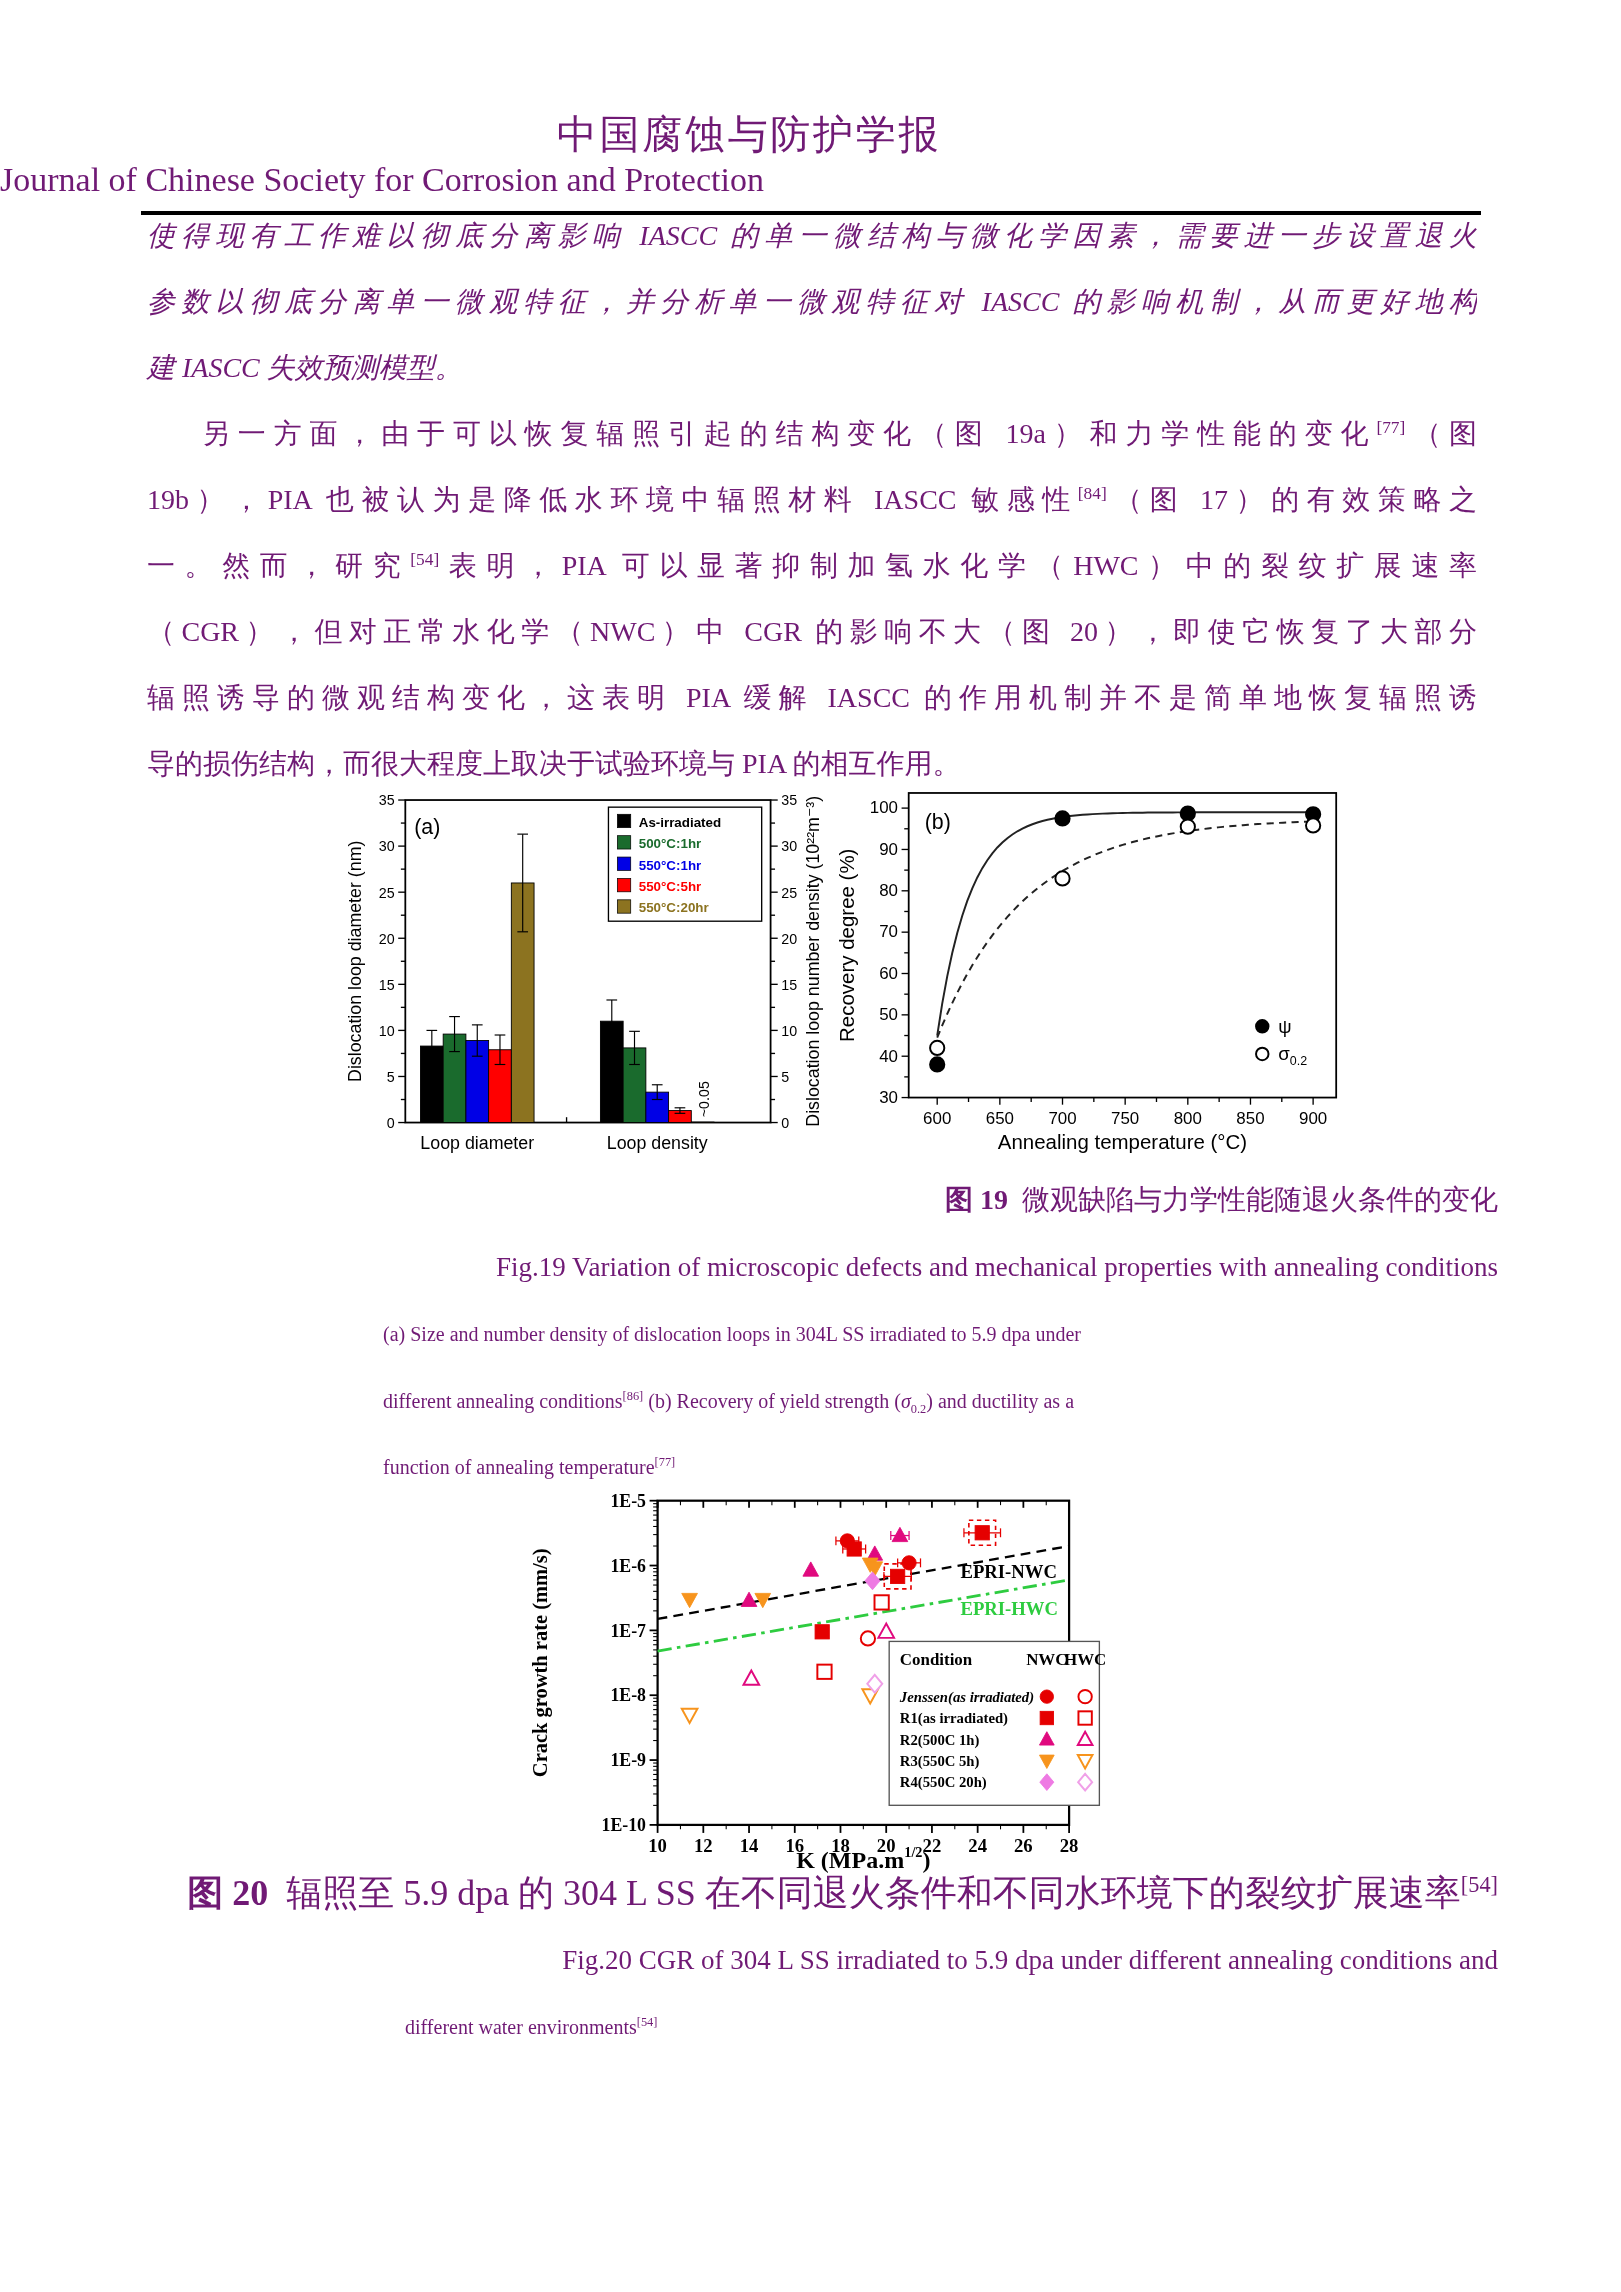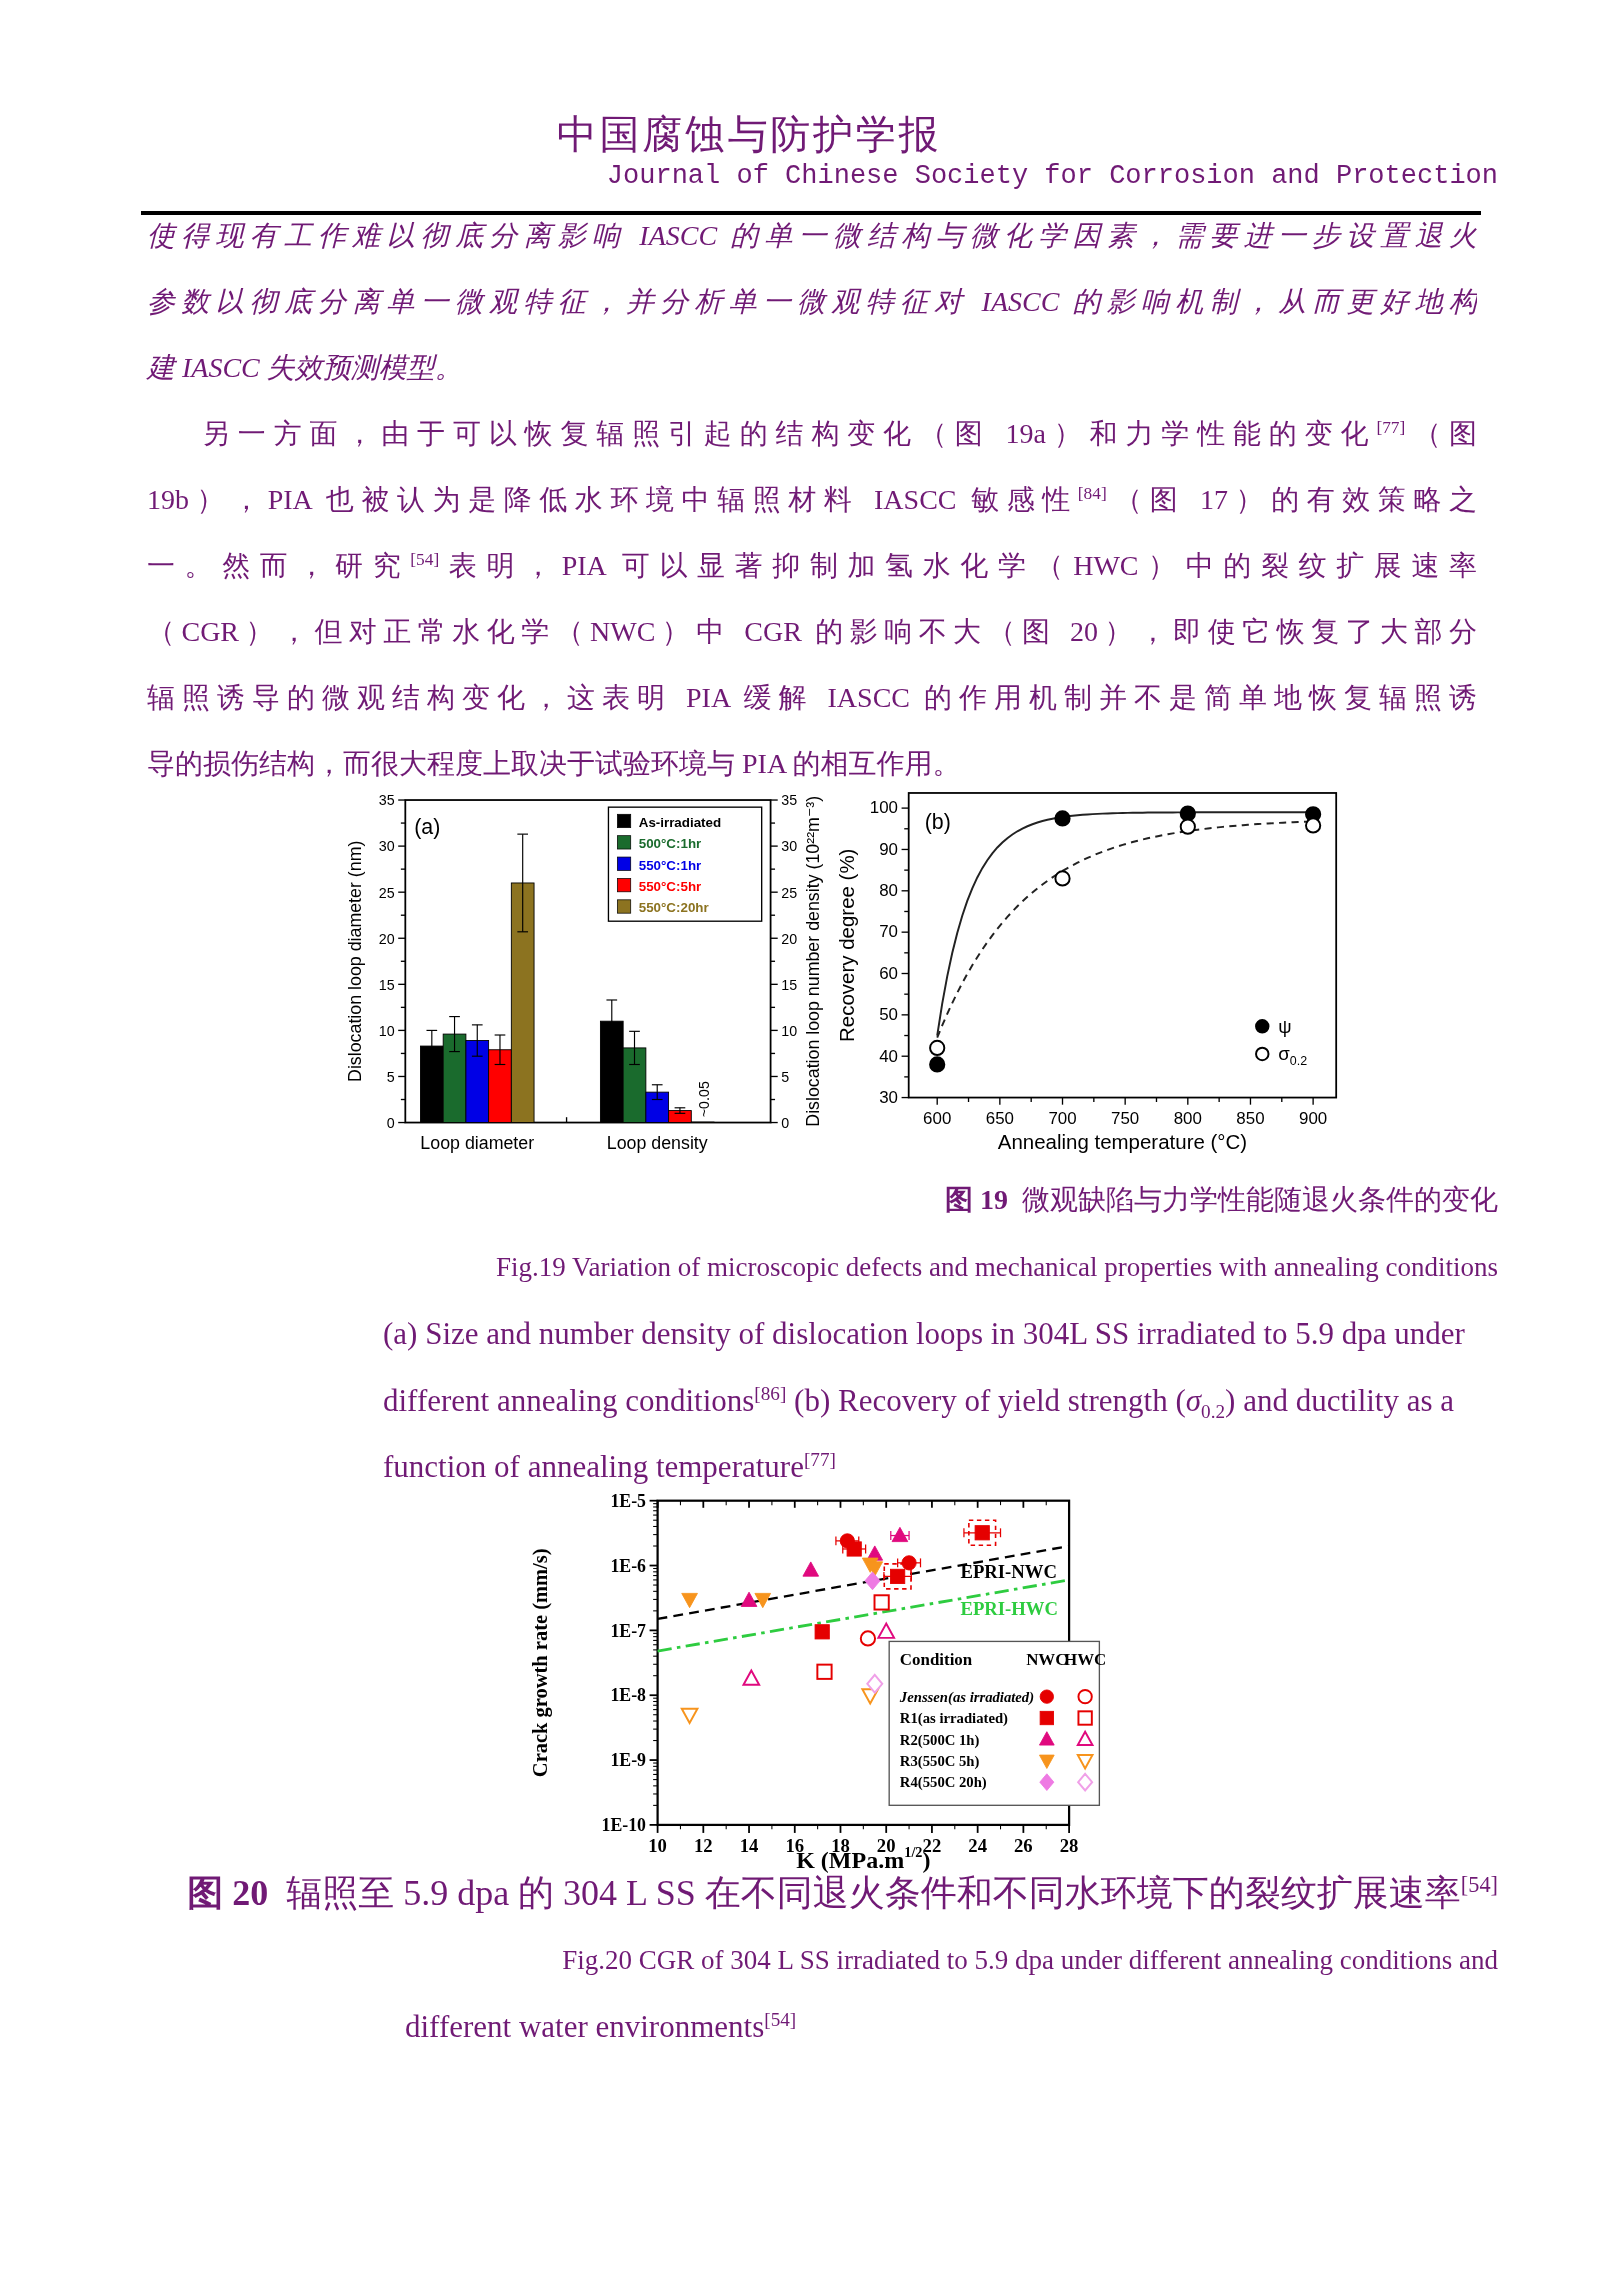--- a/index.html
+++ b/index.html
@@ -1,38 +1,38 @@
 <!DOCTYPE html>
 <html style="font-size:14.3px"><head>
 <meta charset="utf-8">
 <style>
   html,body{margin:0;padding:0;background:#fff;}
   .page{position:relative;width:1498px;height:2293px;background:#fff;overflow:hidden;
         font-family:"Liberation Serif","DejaVu Serif",serif;color:#701a75;}
   .title-cn{position:absolute;top:107px;left:0;width:100%;text-align:center;
             font-size:40px;letter-spacing:2.7px;}
-  .title-en{position:absolute;top:161px;left:0;width:100%;text-align:right;font-size:27px;font-family:Liberation Mono, monospace;}
+  .title-en{position:absolute;top:161px;left:0;width:100%;text-align:left;font-size:34px;}
   .rule{position:absolute;top:211px;left:141px;width:1340px;height:3.6px;background:#000;}
   .para{position:absolute;left:147px;width:1330px;}
   .para1{top:203px;font-style:italic;}
   .para2{top:401px;}
   .pline{height:66px;line-height:66px;font-size:28px;white-space:nowrap;}
   .pline.jfull{text-align:justify;text-align-last:justify;white-space:normal;
                overflow:hidden;}
   .pline.indent{text-indent:55px;}
   sup{font-size:0.62em;vertical-align:super;line-height:0;margin-top:26px;}
   sub{font-size:0.62em;vertical-align:sub;line-height:0;}
   .fig19{position:absolute;left:334px;top:784px;width:1020px;height:392px;}
   .fig19 svg{position:absolute;top:0;}
   #chart19a{left:0;}
   #chart19b{left:499px;}
   .fig20{position:absolute;left:515px;top:1490px;width:629px;height:383px;}
   .cap{position:absolute;left:0;width:100%;text-align:right;height:62px;line-height:62px;
        font-size:27px;}
-  .capL{position:absolute;height:62px;line-height:62px;font-size:31px;}
+  .capL{position:absolute;height:62px;line-height:62px;font-size:20px;}
   .cap19-0{top:1169px;font-size:28px;}
   .cap19-1{top:1236px;}
   .cap19-2{top:1303px;left:383px;}
   .cap19-3{top:1370px;left:383px;}
   .cap19-4{top:1436px;left:383px;}
   .cap20-0{top:1862px;font-size:36px;}
   .cap20-1{top:1929px;}
   .cap20-2{top:1996px;left:405px;}
   svg text{font-family:"Liberation Sans","DejaVu Sans",sans-serif;}
   svg.serifchart text{font-family:"Liberation Serif","DejaVu Serif",serif;font-weight:bold;}

